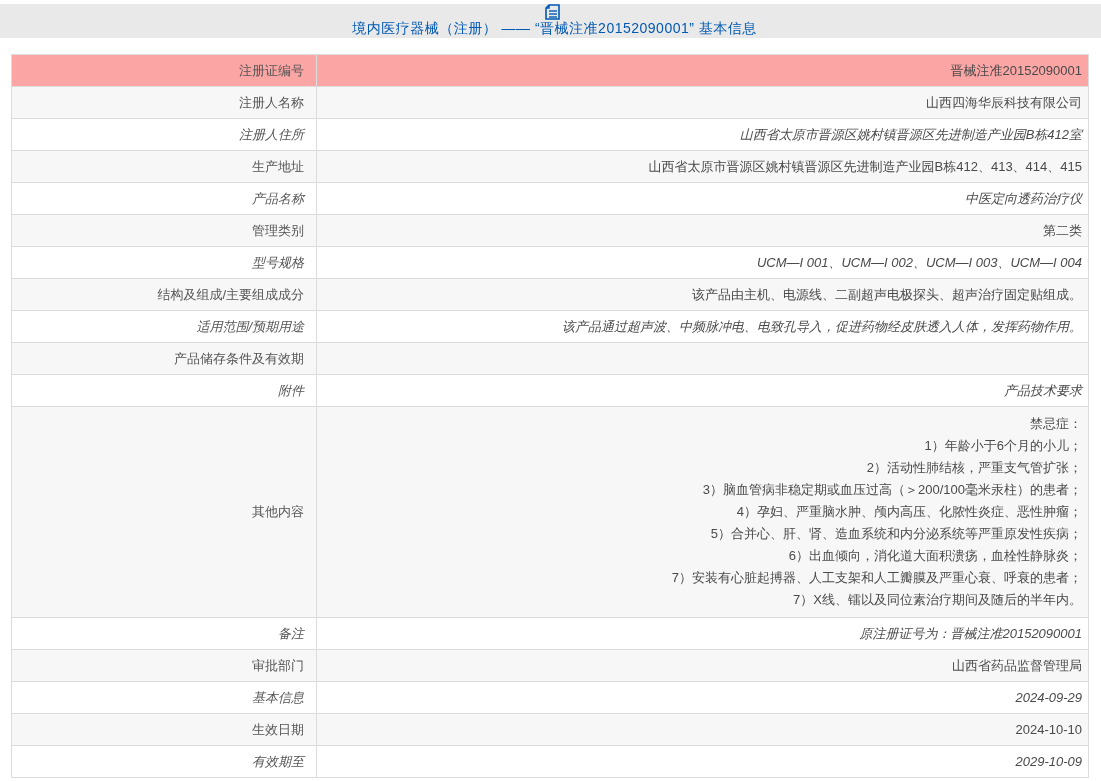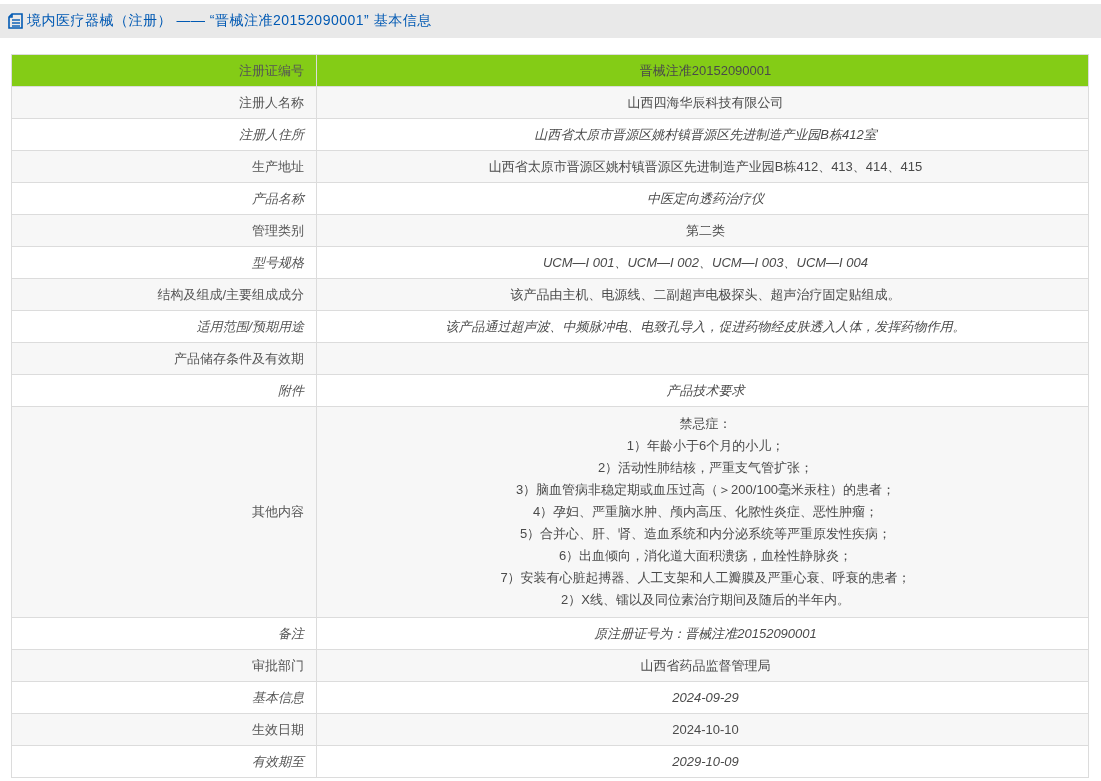--- a/index.html
+++ b/index.html
@@ -19,20 +19,21 @@
     position: absolute;
     top: 4px;
     left: 0;
     width: 100%;
     height: 34px;
     background: #e9e9e9;
     display: flex;
     align-items: center;
     box-sizing: border-box;
     padding-left: 8px;
+    flex-direction: column;
   }
   .header-band .doc-icon {
     width: 15px;
     height: 16px;
     margin-right: 4px;
     flex: 0 0 auto;
     display: inline-block;
   }
   .page-title {
     font-size: 14px;
@@ -59,26 +60,26 @@
     box-sizing: border-box;
   }
   td.cell-label {
     width: 305px;
     text-align: right;
     padding: 6px 12px 6px 6px;
     color: #555555;
     height: 32px;
   }
   td.cell-value {
-    text-align: center;
+    text-align: right;
     padding: 6px 6px 6px 12px;
     color: #4a4a4a;
     height: 32px;
   }
-  tr.row-highlight { background: #84cc16; }
+  tr.row-highlight { background: #fca5a5; }
   tr.row-alt       { background: #f7f7f7; }
   tr.row-plain     { background: #ffffff; font-style: italic; }
   .multiline-cell { padding-top: 5px; padding-bottom: 5px; margin-left: 42px; }
   .multiline-cell .content-line {
     line-height: 22px;
     white-space: nowrap;
   }
 </style>
 </head>
 <body>
@@ -147,21 +148,21 @@
           <td class="cell-label">其他内容</td>
           <td class="cell-value multiline-cell">
             <div class="content-line">禁忌症：</div>
             <div class="content-line">1）年龄小于6个月的小儿；</div>
             <div class="content-line">2）活动性肺结核，严重支气管扩张；</div>
             <div class="content-line">3）脑血管病非稳定期或血压过高（＞200/100毫米汞柱）的患者；</div>
             <div class="content-line">4）孕妇、严重脑水肿、颅内高压、化脓性炎症、恶性肿瘤；</div>
             <div class="content-line">5）合并心、肝、肾、造血系统和内分泌系统等严重原发性疾病；</div>
             <div class="content-line">6）出血倾向，消化道大面积溃疡，血栓性静脉炎；</div>
             <div class="content-line">7）安装有心脏起搏器、人工支架和人工瓣膜及严重心衰、呼衰的患者；</div>
-            <div class="content-line">2）X线、镭以及同位素治疗期间及随后的半年内。</div>
+            <div class="content-line">7）X线、镭以及同位素治疗期间及随后的半年内。</div>
           </td>
         </tr>
         <tr class="row-plain">
           <td class="cell-label">备注</td>
           <td class="cell-value">原注册证号为：晋械注准20152090001</td>
         </tr>
         <tr class="row-alt">
           <td class="cell-label">审批部门</td>
           <td class="cell-value">山西省药品监督管理局</td>
         </tr>

